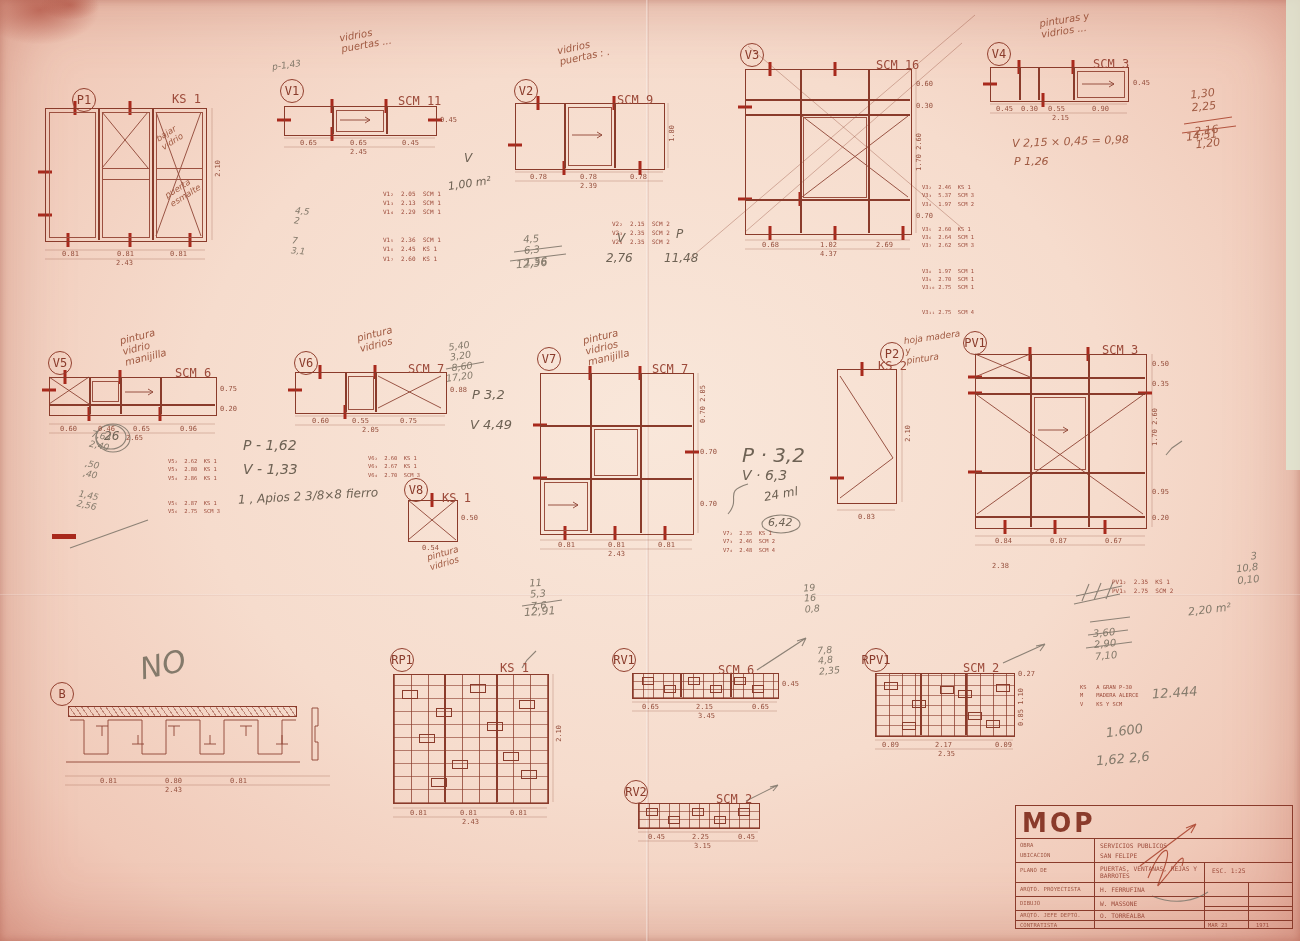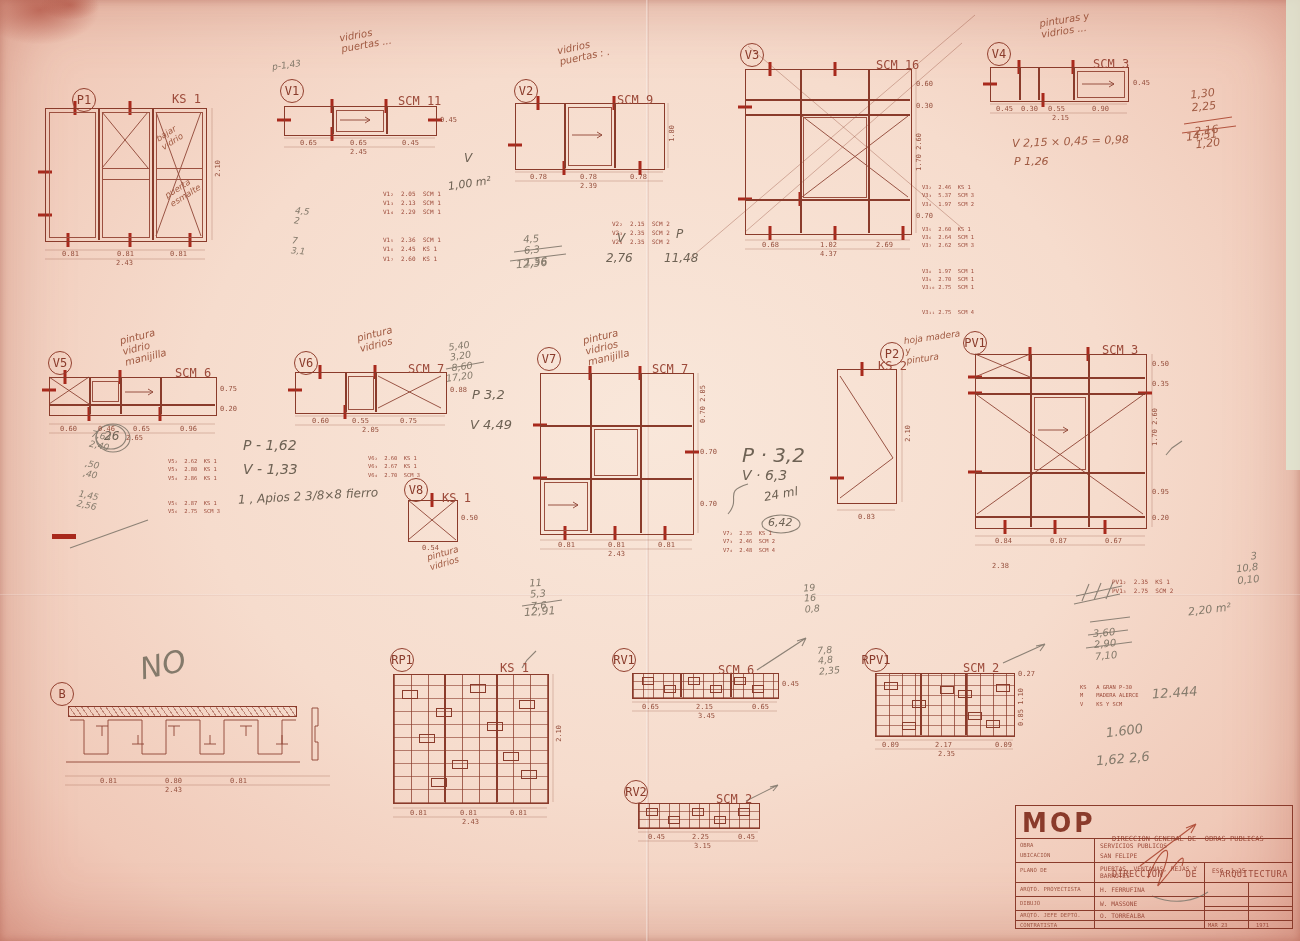--- a/index.html
+++ b/index.html
@@ -487,24 +487,20 @@
   </div>
   <div class="typed t5" style="left:1080px;top:666px;">
     <div>KS   A GRAN P-30</div><div>M    MADERA ALERCE</div><div>V    KS Y SCM</div>
   </div>
   <div class="hand" style="left:1152px;top:686px;transform:rotate(-4deg);font-size:13px;">12.444</div>
   <div class="hand" style="left:1106px;top:724px;transform:rotate(-7deg);font-size:13px;">1.600</div>
   <div class="hand" style="left:1096px;top:752px;transform:rotate(-5deg);font-size:13px;">1,62   2,6</div>
 
   <div class="tb">
     <div class="tb-logo">MOP</div>
-    <div class="tb-org">
-      <div>DIRECCION GENERAL DE  OBRAS PUBLICAS</div>
-      <div style="font-size:8.6px;letter-spacing:.5px;">DIRECCION    DE    ARQUITECTURA</div>
-    </div>
     <div class="hline" style="top:32px;"></div>
     <div class="hline" style="top:56px;"></div>
     <div class="hline" style="top:76px;"></div>
     <div class="hline" style="top:90px;"></div>
     <div class="hline" style="top:104px;"></div>
     <div class="hline" style="top:114px;"></div>
     <div class="vline" style="left:78px;top:32px;"></div>
     <div class="vline" style="left:188px;top:56px;"></div>
     <div class="vline" style="left:232px;top:76px;"></div>
     <div class="hline" style="top:100px;left:188px;"></div>

